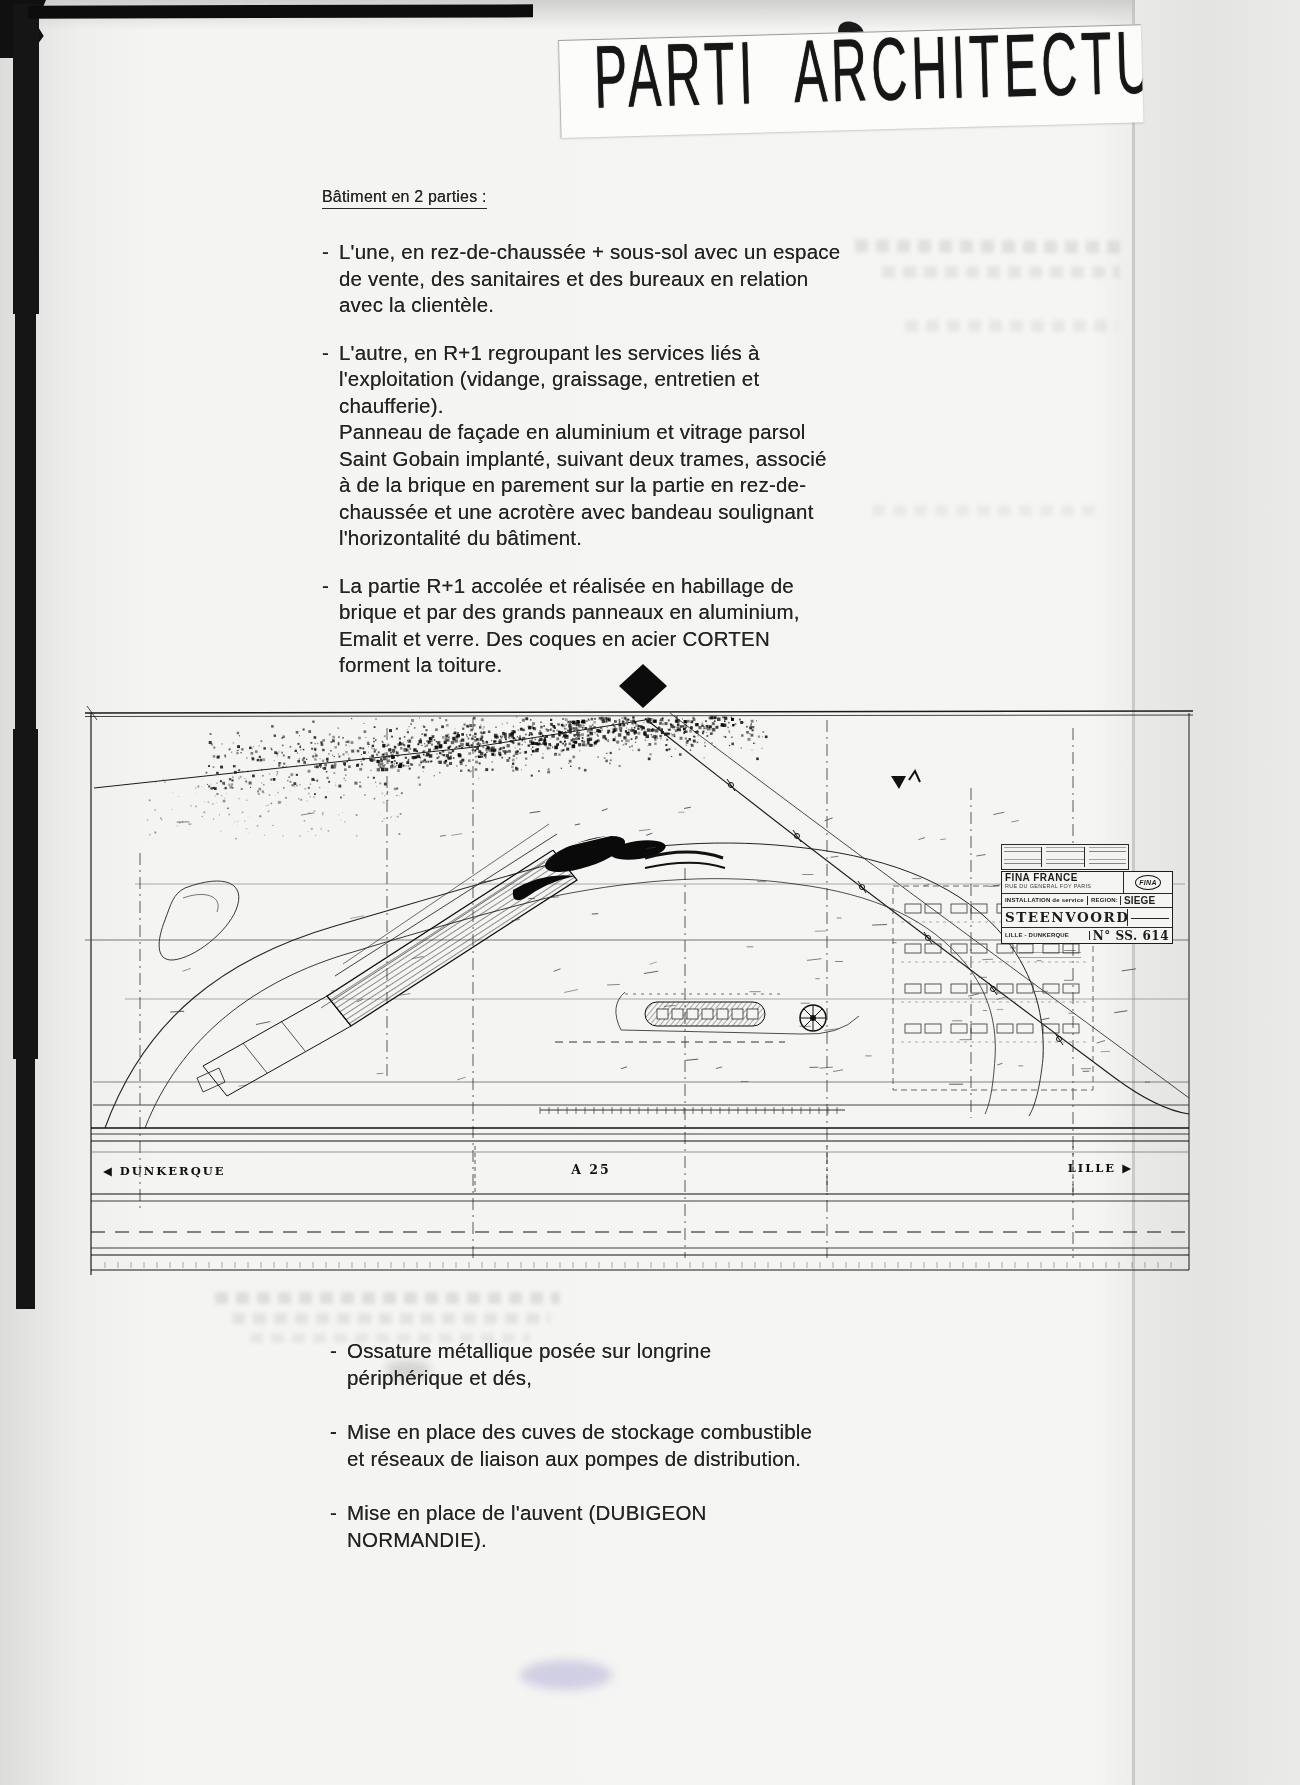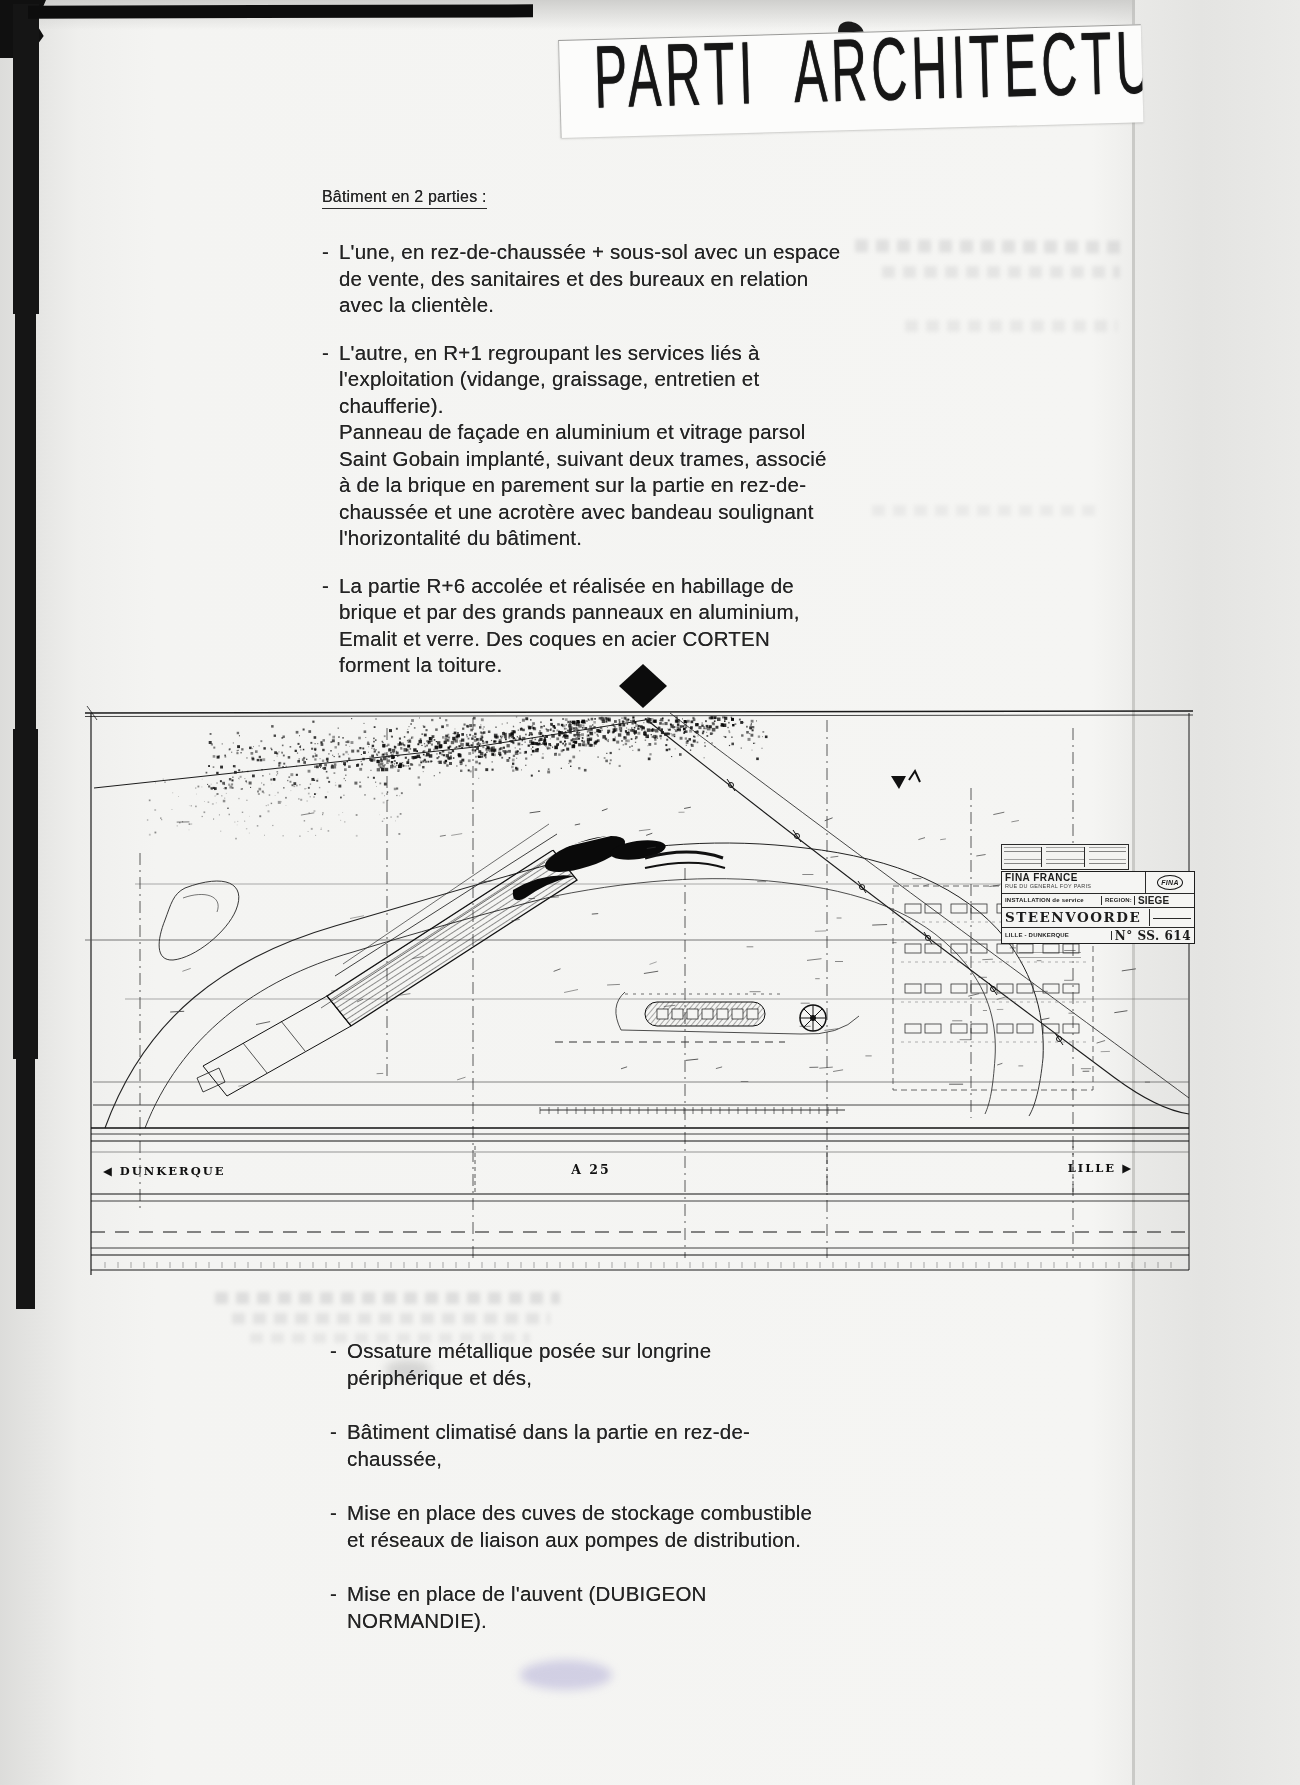--- a/index.html
+++ b/index.html
@@ -37,21 +37,21 @@
   ul.bullets li{position:relative;padding-left:17px;margin-bottom:21px;}
   ul.bullets .dash{position:absolute;left:0;top:0;}
   ul.bullets .btext{white-space:pre-line;}
   .notes{position:absolute;left:330px;top:1338px;width:500px;}
   .notes ul.bullets li{margin-bottom:28px;}
   
   .drawing{position:absolute;left:85px;top:658px;width:1110px;height:630px;}
   .drawing svg{position:absolute;left:0;top:0;}
   text.road-label{font-family:"DejaVu Serif","Liberation Serif",serif;font-weight:bold;fill:#111;letter-spacing:2px;}
   
-  .tblock{position:absolute;left:916px;top:186px;width:194px;font-family:"Liberation Sans",sans-serif;color:#1c1c1c;}
+  .tblock{position:absolute;left:916px;top:186px;width:172px;font-family:"Liberation Sans",sans-serif;color:#1c1c1c;}
   .trev{width:126px;height:24px;border:1px solid #2a2a2a;background:#f3f3f1;display:flex;}
   .trev div{flex:1;border-right:1px solid #2a2a2a;
     background:repeating-linear-gradient(0deg,transparent 0 3px,rgba(40,40,40,.55) 3px 4px,transparent 4px 7px,rgba(40,40,40,.4) 7px 8px,transparent 8px 12px);
     margin:2px;}
   .tmain{margin-top:1px;border:1.5px solid #1e1e1e;background:#f5f5f3;}
   .trow{display:flex;border-bottom:1px solid #2a2a2a;}
   .trow:last-child{border-bottom:none;}
   .tcell{padding:1px 3px;overflow:hidden;}
   .tcell.rb{border-right:1px solid #2a2a2a;}
   .company{font-weight:bold;font-size:10px;letter-spacing:.5px;line-height:10px;}
@@ -98,21 +98,21 @@
 <div class="header-label">
   <span class="ttl">PARTI ARCHITECTURAL</span>
 </div>
 
 <div class="intro scan-text">
   <h2>Bâtiment  en 2 parties :</h2>
   <ul class="bullets">
     <li><span class="dash">-</span><span class="btext">L'une, en rez-de-chaussée + sous-sol avec un espace de vente, des sanitaires et des bureaux en relation avec la clientèle.</span></li>
     <li><span class="dash">-</span><span class="btext">L'autre, en R+1 regroupant les services liés à l'exploitation (vidange, graissage, entretien et chaufferie).
 Panneau de façade en aluminium et vitrage parsol Saint Gobain implanté, suivant deux trames, associé à de la brique en parement sur la partie en rez-de-chaussée et une acrotère avec bandeau soulignant l'horizontalité du bâtiment.</span></li>
-    <li><span class="dash">-</span><span class="btext">La partie R+6 accolée et réalisée en habillage de brique et par des grands panneaux en aluminium, Emalit et verre. Des coques en acier CORTEN forment la toiture.</span></li>
+    <li><span class="dash">-</span><span class="btext">La partie R+1 accolée et réalisée en habillage de brique et par des grands panneaux en aluminium, Emalit et verre. Des coques en acier CORTEN forment la toiture.</span></li>
   </ul>
 </div>
 
 <div class="drawing">
 <svg id="plan" width="1110" height="630" viewBox="0 0 1110 630">
   <defs>
     <pattern id="hatch" width="5" height="5" patternTransform="rotate(57)" patternUnits="userSpaceOnUse">
       <line x1="0" y1="0" x2="0" y2="5" stroke="#222" stroke-width="1"></line>
     </pattern>
     <pattern id="hatch2" width="4" height="4" patternTransform="rotate(40)" patternUnits="userSpaceOnUse">
@@ -1956,17 +1956,17 @@
         <div class="tcell dwgnum">N° SS. 614</div>
       </div>
     </div>
     <div class="under-dashes"></div>
   </div>
 </div>
 
 <div class="notes scan-text">
   <ul class="bullets">
     <li><span class="dash">-</span><span class="btext">Ossature métallique posée sur longrine périphérique et dés,</span></li>
-    <li><span class="dash">-</span><span class="btext">Bâtiment climatisé dans la partie en rez-de-chaussée,</span></li>
+    <li><span class="dash">-</span></li>
     <li><span class="dash">-</span><span class="btext">Mise en place des cuves de stockage combustible et réseaux de liaison aux pompes de distribution.</span></li>
     <li><span class="dash">-</span><span class="btext">Mise en place de l'auvent (DUBIGEON NORMANDIE).</span></li>
   </ul>
 </div>
 
 </body></html>

